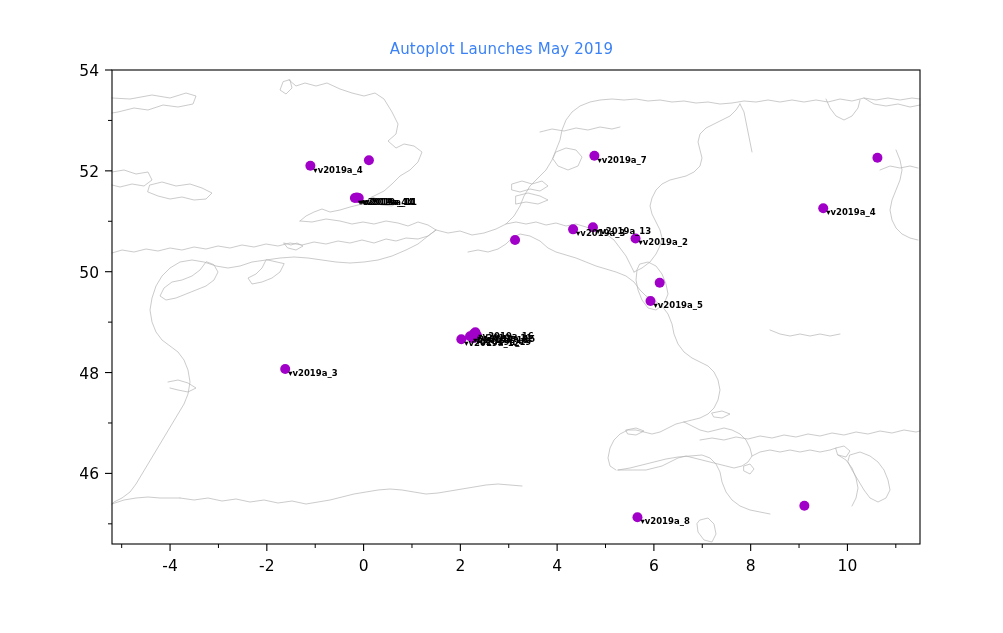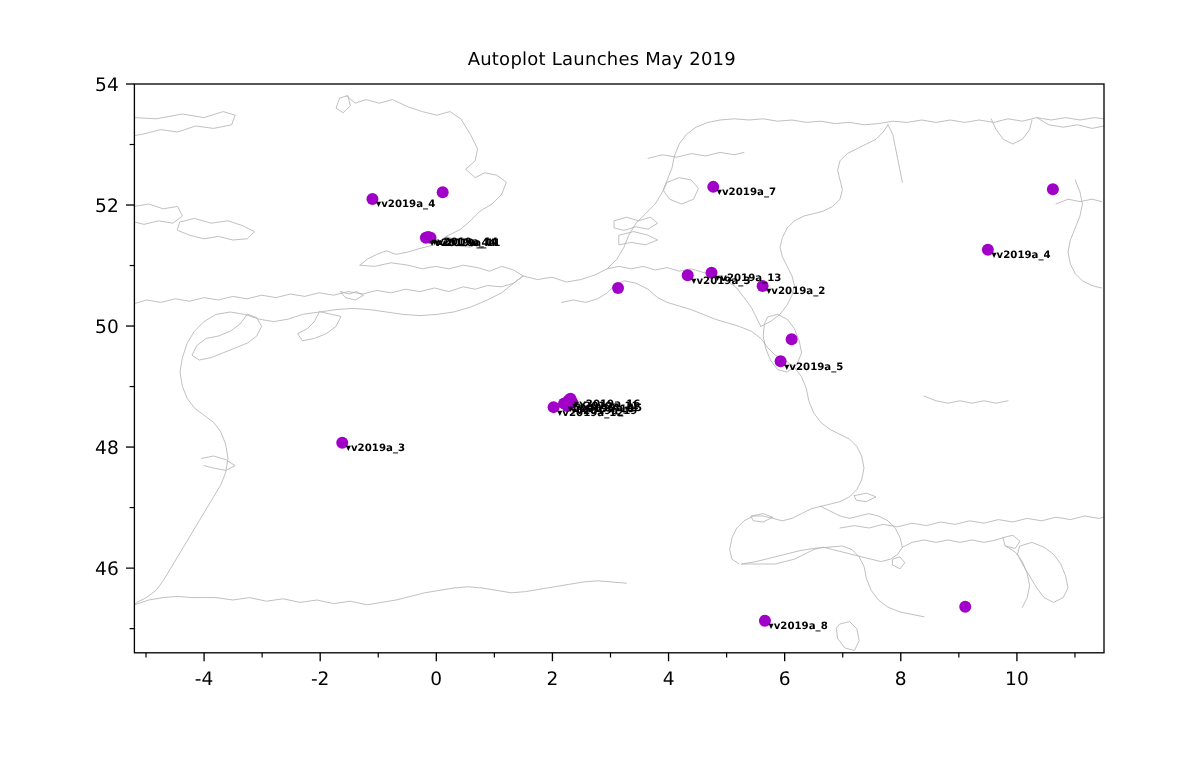--- a/index.html
+++ b/index.html
@@ -19,21 +19,21 @@
     height: 633px;
     background: #ffffff;
   }
   #plot-title {
     position: absolute;
     left: 0;
     top: 40px;
     width: 1003px;
     text-align: center;
     font-size: 15px;
-    color: #000000;
+    color: #3b82f6;
     letter-spacing: 0.2px;
   }
   #axes-svg {
     position: absolute;
     left: 0;
     top: 0;
   }
   .tick-text {
     font-family: "DejaVu Sans", sans-serif;
     font-size: 15.5px;

